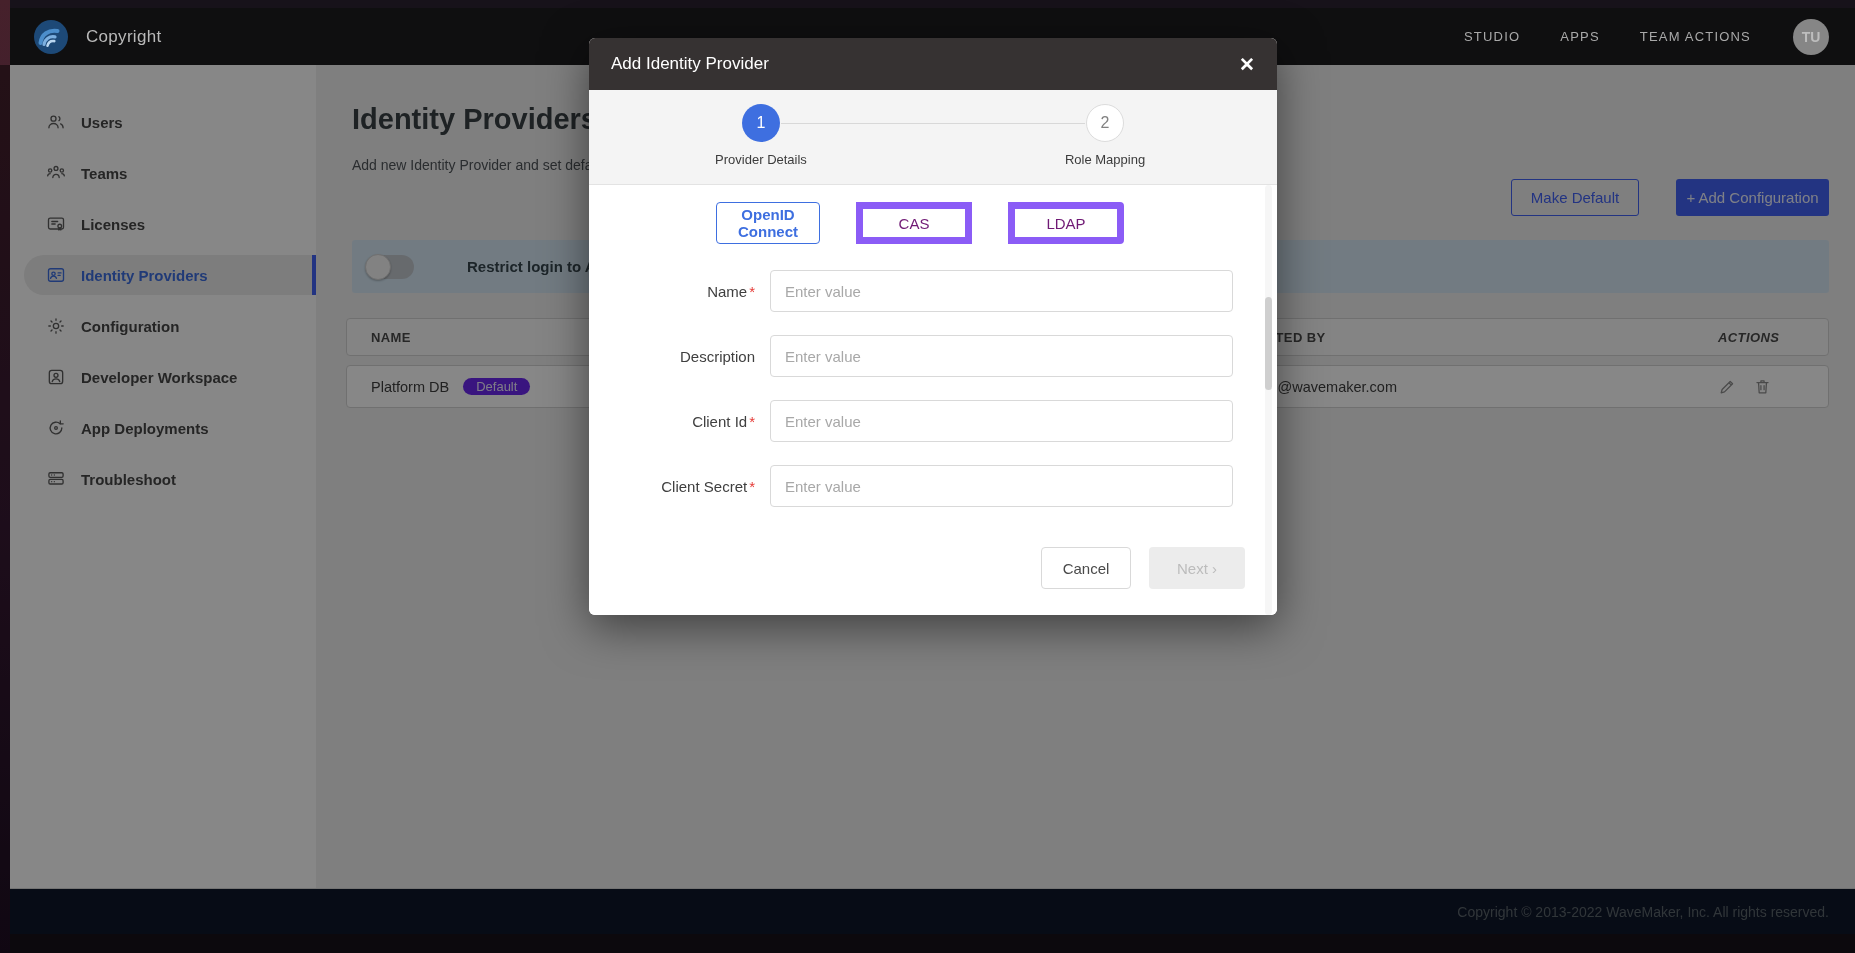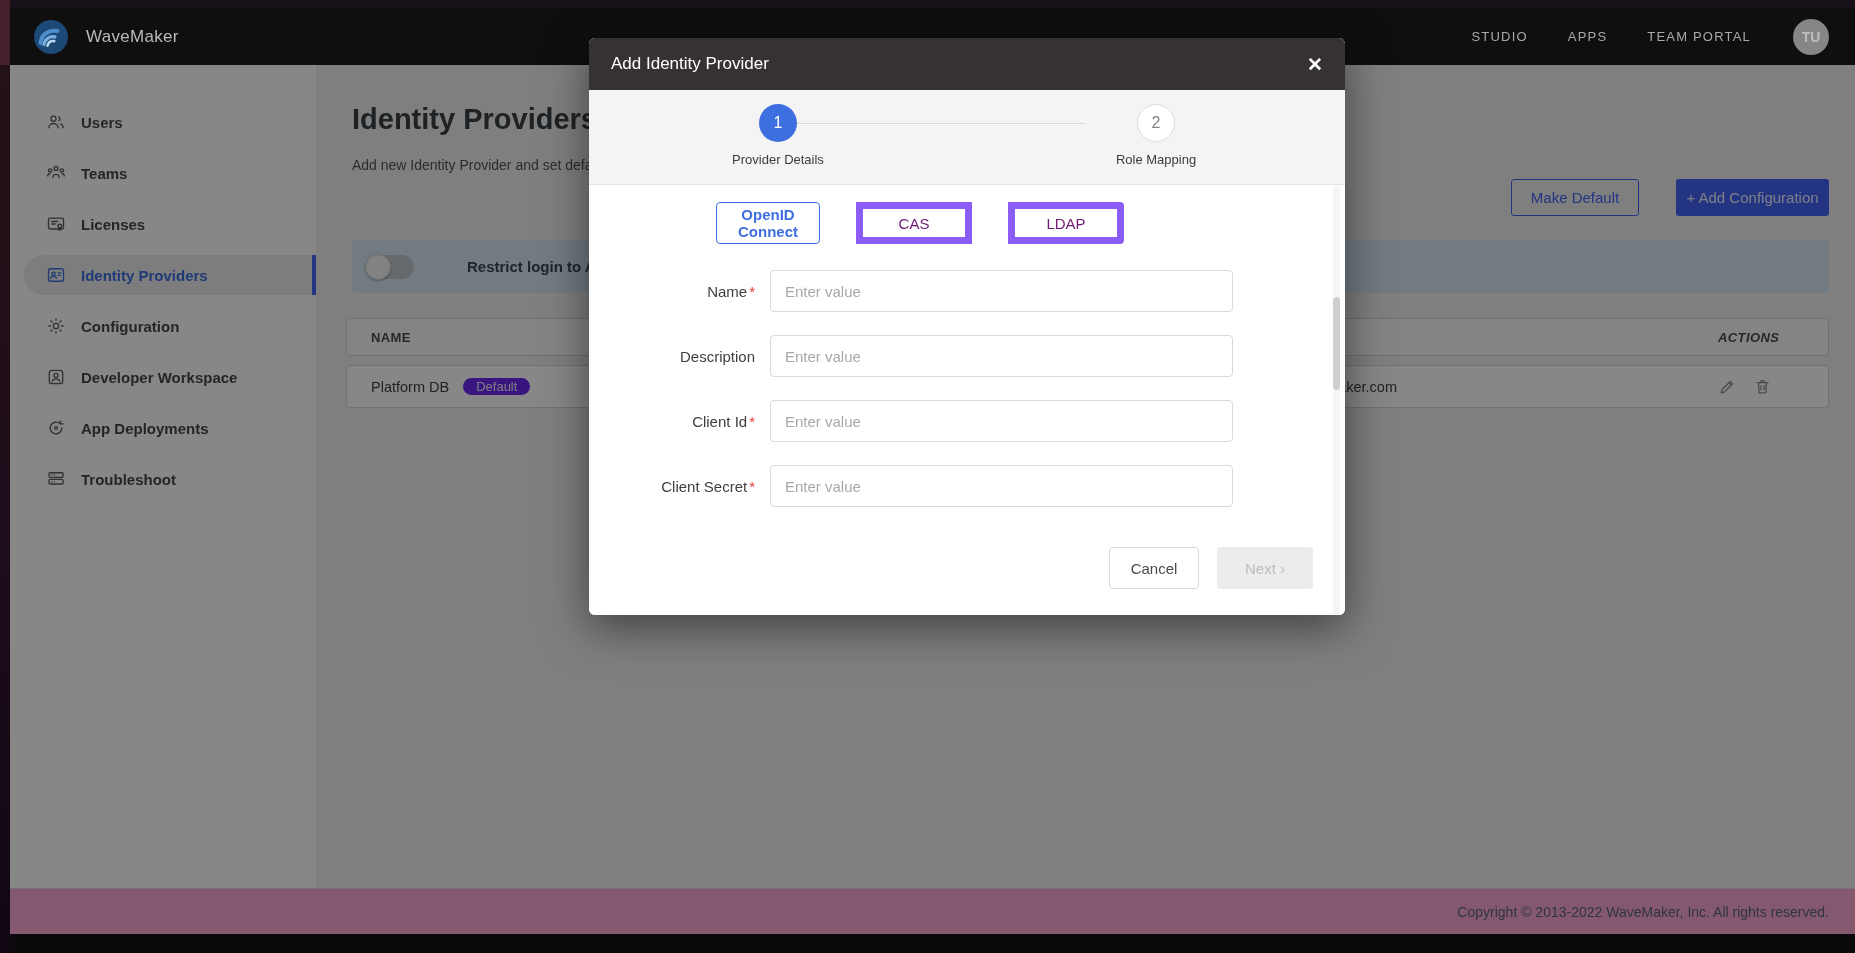--- a/index.html
+++ b/index.html
@@ -55,26 +55,26 @@
   .tbl-head{top:253px;height:38px;background:#fafafa;}
   .tbl-row{top:300px;height:43px;}
   .col-name{flex:1;padding-left:24px;display:flex;align-items:center;gap:14px;min-width:0;}
   .col-created{width:450px;flex:0 0 auto;}
   .col-actions{width:140px;flex:0 0 auto;display:flex;align-items:center;gap:16px;padding-left:30px;font-style:italic;}
   .th{font-size:13px;font-weight:bold;color:#4a4a4a;letter-spacing:.4px;}
   .td{font-size:14.5px;color:#3f3f3f;}
   .badge{background:var(--badge);color:#efeaff;font-size:13px;padding:1px 13px;border-radius:13px;white-space:nowrap;}
   .icon-btn{background:none;border:none;color:#8c8c8c;cursor:pointer;display:flex;padding:0;}
 
-  .footer{flex:0 0 46px;background:#f9a8d4;border-top:1px solid #d9d9d9;display:flex;align-items:center;
+  .footer{flex:0 0 46px;background:#0f172a;border-top:1px solid #d9d9d9;display:flex;align-items:center;
     justify-content:flex-end;padding-right:26px;font-size:14px;color:#5c666d;}
 
   
   .backdrop{position:absolute;left:0;top:65px;right:0;bottom:0;background:rgba(0,0,0,.47);z-index:5;}
-  .modal{position:absolute;left:589px;top:38px;width:756px;height:577px;z-index:10;border-radius:6px;
+  .modal{position:absolute;left:589px;top:38px;width:688px;height:577px;z-index:10;border-radius:6px;
     box-shadow:0 12px 45px rgba(0,0,0,.5);display:flex;flex-direction:column;overflow:hidden;background:#fff;}
   .modal-header{height:52px;flex:0 0 auto;background:var(--header-dark);color:#fff;display:flex;align-items:center;
     padding:0 22px;font-size:17px;}
   .modal-close{margin-left:auto;background:none;border:none;color:#fff;font-size:19px;font-weight:bold;cursor:pointer;
     font-family:"Liberation Sans",sans-serif;line-height:1;}
   .stepper{height:95px;flex:0 0 auto;background:#f4f4f4;border-bottom:1px solid #e3e3e3;position:relative;display:flex;}
   .step-line{position:absolute;left:192px;top:33px;width:304px;height:1px;background:#d8d8d8;}
   .step{flex:1;display:flex;flex-direction:column;align-items:center;padding-top:14px;}
   .step-circle{width:38px;height:38px;border-radius:50%;display:flex;align-items:center;justify-content:center;
     font-size:16px;z-index:1;}
@@ -115,26 +115,26 @@
     <div class="navbar">
       <div class="brand">
         <span class="si" style="display:flex;">
           <svg width="36" height="36" viewBox="0 0 36 36">
             <circle cx="18" cy="18" r="17" fill="#1d4977"></circle>
             <path d="M7.5 24c1-8.5 8-13.5 17-12" stroke="#4c8ecb" stroke-width="4" fill="none" stroke-linecap="round"></path>
             <path d="M11 25.5c1-5.5 5.5-8.7 11-7.6" stroke="#7db0e0" stroke-width="3.2" fill="none" stroke-linecap="round"></path>
             <path d="M14.5 26.8c.8-3.4 3.4-5.2 6.8-4.7" stroke="#b9d6f0" stroke-width="2.6" fill="none" stroke-linecap="round"></path>
           </svg>
         </span>
-        <span class="brand-name">WaveMaker</span>
+        <span class="brand-name">Copyright</span>
       </div>
       <div class="nav-right">
         <span class="nav-link">STUDIO</span>
         <span class="nav-link">APPS</span>
-        <span class="nav-link">TEAM PORTAL</span>
+        <span class="nav-link">TEAM ACTIONS</span>
         <span class="avatar">TU</span>
       </div>
     </div>
 
     <div class="body-row">
       <div class="sidebar">
 
         <div class="side-item">
           <span class="si">
             <svg width="20" height="20" viewBox="0 0 24 24" fill="none" stroke="currentColor" stroke-width="1.6" stroke-linecap="round" stroke-linejoin="round">

